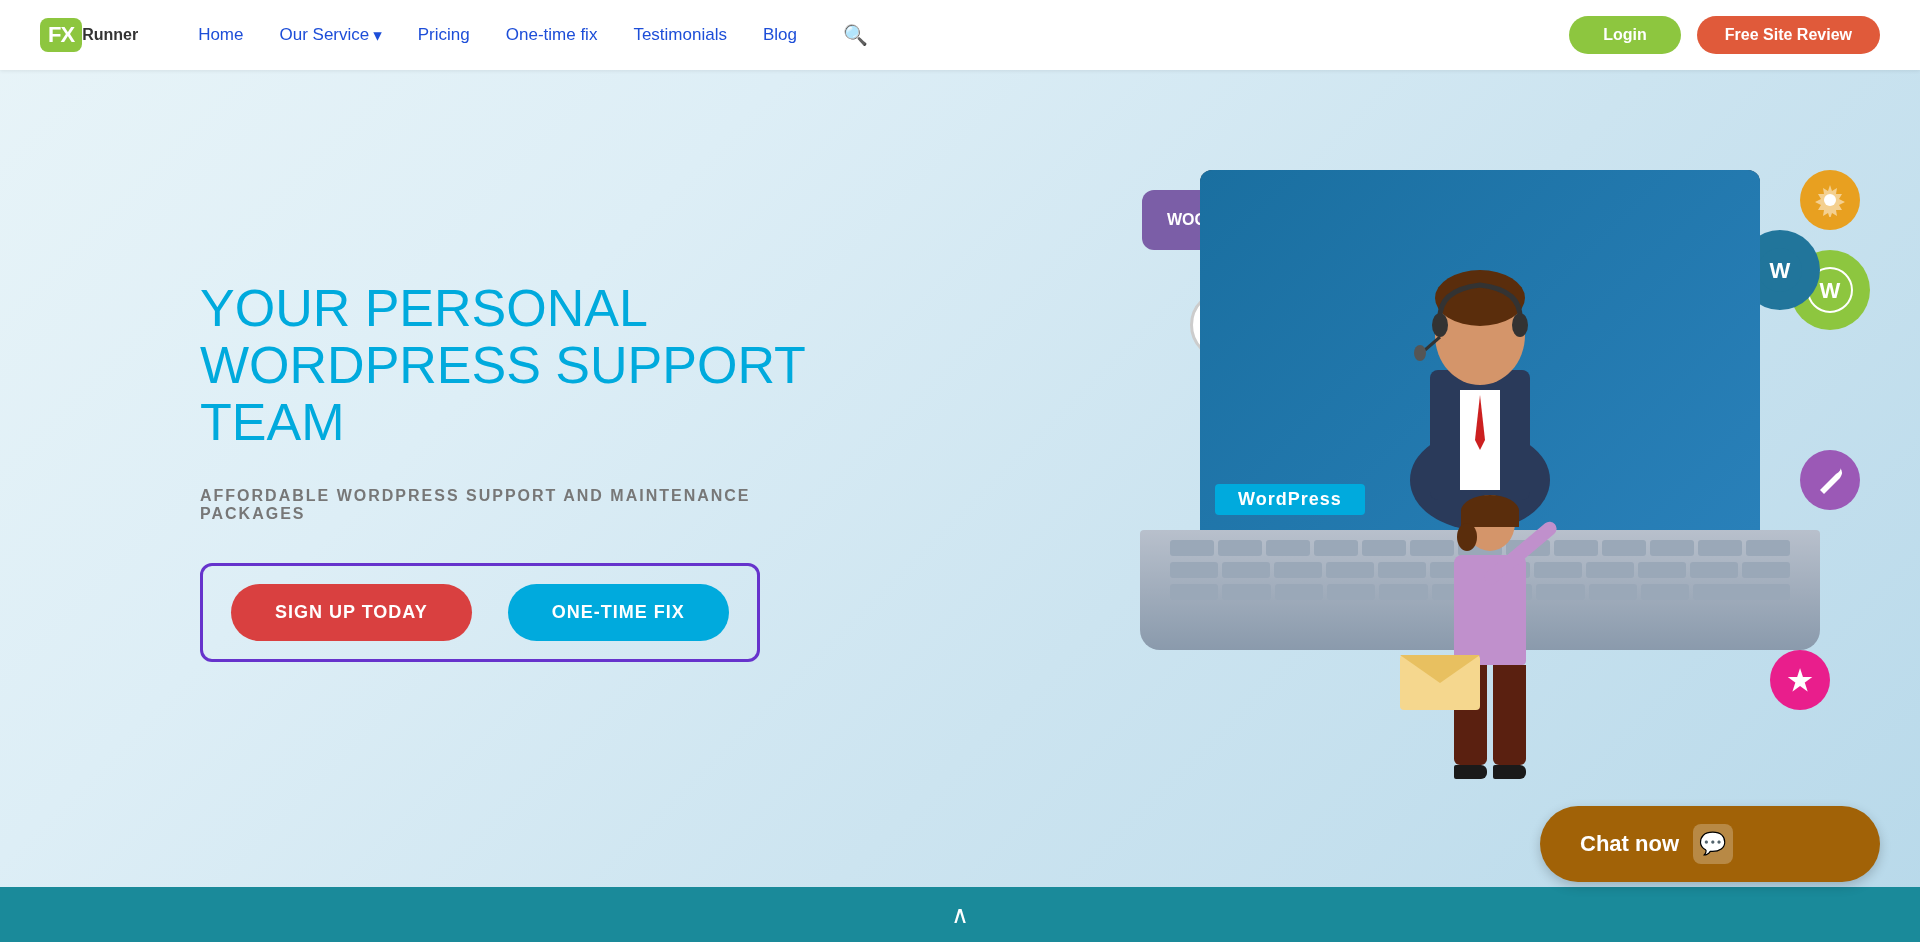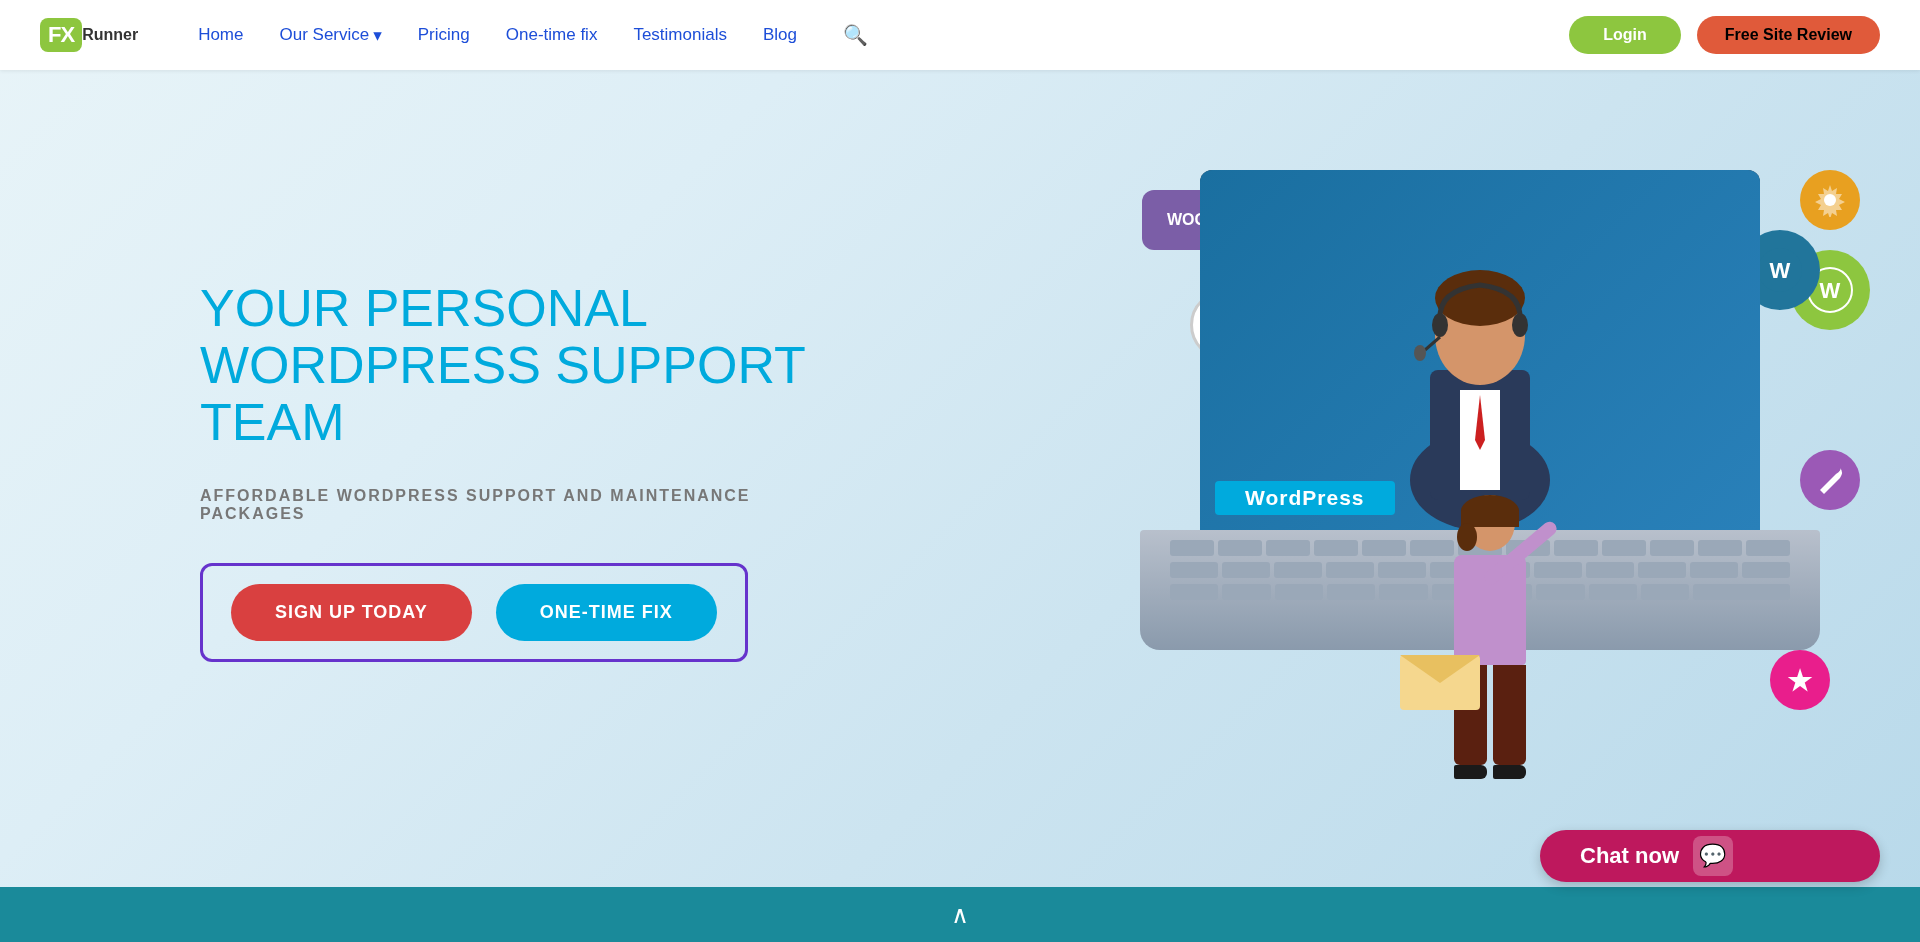--- a/index.html
+++ b/index.html
@@ -31,21 +31,21 @@
       color: #1d4ed8; font-size: 17px; text-decoration: none; cursor: pointer;
       display: flex; align-items: center; gap: 4px;
     }
     .nav-search { font-size: 20px; color: #555; cursor: pointer; margin-left: 10px; }
     .nav-actions { display: flex; align-items: center; gap: 16px; margin-left: auto; }
     .btn-login {
       background: #8dc63f; color: #fff; border: none; border-radius: 30px;
       padding: 10px 34px; font-size: 16px; font-weight: 600; cursor: pointer;
     }
     .btn-free-review {
-      background: #e05a3a; color: #000000; border: none; border-radius: 30px;
+      background: #e05a3a; color: #ffffff; border: none; border-radius: 30px;
       padding: 10px 28px; font-size: 16px; font-weight: 600; cursor: pointer;
     }
 
     
     .hero {
       width: 100%; height: 942px;
       background: linear-gradient(135deg, #e8f4f8 0%, #ddeef6 30%, #cce4f0 60%, #b8d9ea 100%);
       display: flex; align-items: center; position: relative; overflow: hidden;
     }
     .hero-content {
@@ -54,21 +54,21 @@
     .hero-title {
       font-size: 52px; font-weight: 400; color: #00aadd; line-height: 1.1;
       text-transform: uppercase; margin-bottom: 36px;
     }
     .hero-subtitle {
       font-size: 16px; font-weight: 600; color: #777; letter-spacing: 2px;
       text-transform: uppercase; margin-bottom: 40px;
     }
     .hero-buttons-wrapper {
       border: 3px solid #6633cc; border-radius: 12px; padding: 18px 28px;
-      display: inline-flex; gap: 24px; align-items: center;
+      display: inline-flex; gap: 36px; align-items: center;
     }
     .btn-signup {
       background: #d94040; color: #fff; border: none; border-radius: 40px;
       padding: 18px 44px; font-size: 18px; font-weight: 800; cursor: pointer;
       letter-spacing: 1px; text-transform: uppercase;
     }
     .btn-onetime {
       background: #00aadd; color: #fff; border: none; border-radius: 40px;
       padding: 18px 44px; font-size: 18px; font-weight: 800; cursor: pointer;
       letter-spacing: 1px; text-transform: uppercase;
@@ -171,22 +171,22 @@
       position: fixed; bottom: 0; left: 0; right: 0; height: 55px;
       background: #1a8a9a; display: flex; align-items: center; justify-content: center;
     }
     .scroll-up-icon {
       color: #fff; font-size: 24px; cursor: pointer;
     }
 
     
     .chat-button {
       position: fixed; bottom: 60px; right: 40px;
-      background: #be185d; color: #fff; border-radius: 50px;
-      padding: 6px 40px; font-size: 22px; font-weight: 700;
+      background: #a16207; color: #fff; border-radius: 50px;
+      padding: 18px 40px; font-size: 22px; font-weight: 700;
       display: flex; align-items: center; gap: 14px;
       cursor: pointer; box-shadow: 0 4px 12px rgba(0,0,0,0.2);
       min-width: 340px;
     }
     .chat-icon-box {
       width: 40px; height: 40px; background: rgba(255,255,255,0.25);
       border-radius: 8px; display: flex; align-items: center; justify-content: center;
       font-size: 22px;
     }
 
@@ -304,21 +304,21 @@
             <ellipse cx="150" cy="108" rx="45" ry="28" fill="#5a2d0c"></ellipse>
 
             <path d="M110,130 Q108,100 150,95 Q192,100 190,130" fill="none" stroke="#333" stroke-width="5"></path>
             <ellipse cx="110" cy="135" rx="8" ry="12" fill="#333"></ellipse>
             <ellipse cx="190" cy="135" rx="8" ry="12" fill="#333"></ellipse>
 
             <line x1="110" y1="147" x2="95" y2="160" stroke="#333" stroke-width="3"></line>
             <ellipse cx="90" cy="163" rx="6" ry="8" fill="#555"></ellipse>
           </svg>
 
-          <div style="position:absolute;bottom:15px;left:15px;background:#00aadd;color:#fff;font-size:21px;font-weight:900;padding:5px 30px;border-radius:4px;letter-spacing:1px;">WordPress</div>
+          <div style="position:absolute;bottom:15px;left:15px;background:#00aadd;color:#fff;font-size:18px;font-weight:900;padding:5px 23px;border-radius:4px;letter-spacing:1px;">WordPress</div>
         </div>
       </div>
 
       <div class="laptop-keyboard">
         <div class="keyboard-rows">
           <div class="keyboard-row">
               <div class="key"></div>
               <div class="key"></div>
               <div class="key"></div>
               <div class="key"></div>

